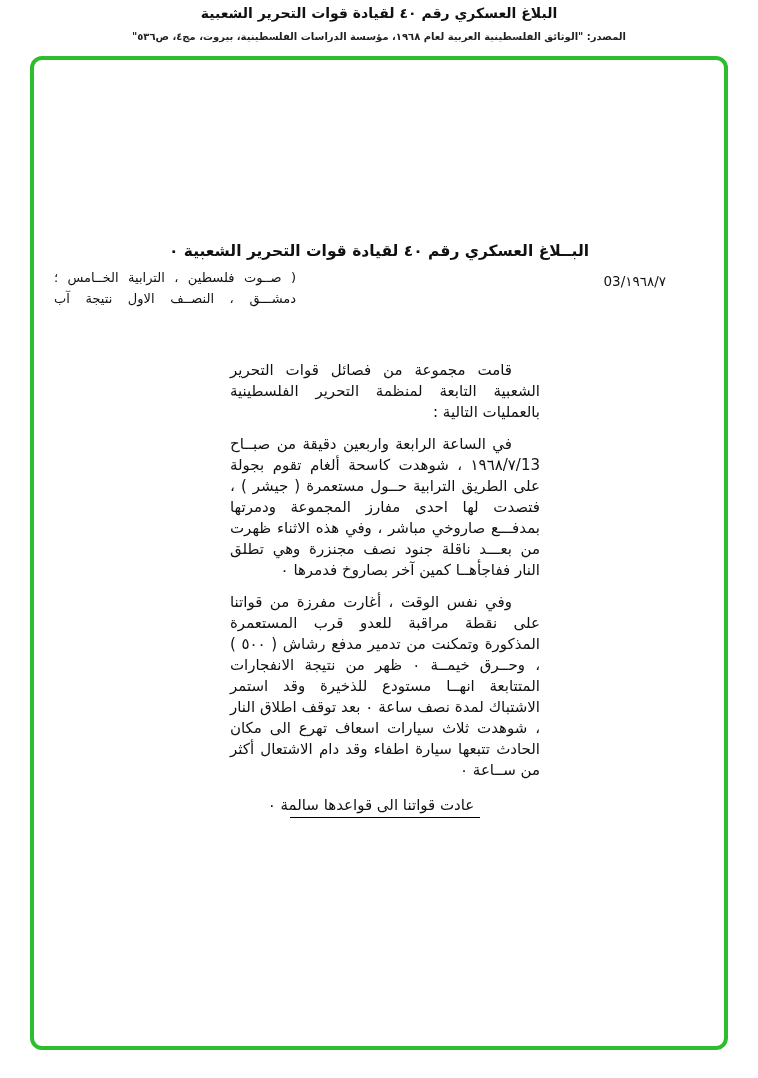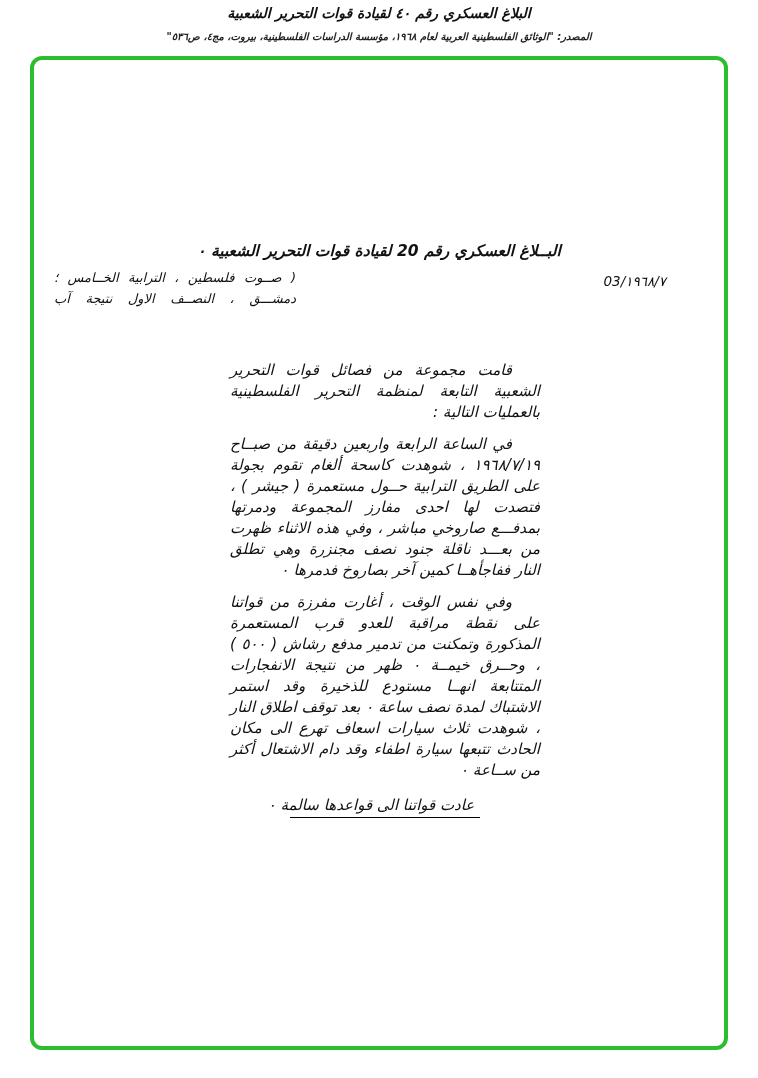--- a/index.html
+++ b/index.html
@@ -8,21 +8,20 @@
     background: #ffffff;
   }
   .page {
     position: relative;
     width: 758px;
     height: 1078px;
     background: #ffffff;
     font-family: "DejaVu Sans", sans-serif;
     color: #111111;
     overflow: hidden;
-    font-style: italic;
   }
   .header-title {
     position: absolute;
     top: 5px;
     left: 0;
     right: 0;
     text-align: center;
     direction: rtl;
     font-weight: bold;
     font-size: 14px;
@@ -114,32 +113,32 @@
 <body>
 
 <div class="page">
 
   <div class="header-title">البلاغ العسكري رقم ٤٠ لقيادة قوات التحرير الشعبية</div>
 
   <div class="source-line">المصدر: "الوثائق الفلسطينية العربية لعام ١٩٦٨، مؤسسة الدراسات الفلسطينية، بيروت، مج٤، ص٥٣٦"</div>
 
   <div class="green-frame">
 
-    <div class="doc-title">البــلاغ العسكري رقم 20 لقيادة قوات التحرير الشعبية ٠</div>
+    <div class="doc-title">البــلاغ العسكري رقم ٤٠ لقيادة قوات التحرير الشعبية ٠</div>
 
     <div class="doc-date">١٩٦٨/٧/03</div>
 
     <div class="citation">
       <div class="cit-line">( صــوت فلسطين ، الترابية الخــامس ؛</div>
       <div class="cit-line">دمشـــق ، النصــف الاول نتيجة آب</div>
     </div>
 
     <div class="doc-body">
       <p>قامت مجموعة من فصائل قوات التحرير الشعبية التابعة لمنظمة التحرير الفلسطينية بالعمليات التالية :</p>
-      <p>في الساعة الرابعة واربعين دقيقة من صبــاح ١٩٦٨/٧/١٩ ، شوهدت كاسحة ألغام تقوم بجولة على الطريق الترابية حــول مستعمرة ( جيشر ) ، فتصدت لها احدى مفارز المجموعة ودمرتها بمدفـــع صاروخي مباشر ، وفي هذه الاثناء ظهرت من بعـــد ناقلة جنود نصف مجنزرة وهي تطلق النار ففاجأهــا كمين آخر بصاروخ فدمرها ٠</p>
+      <p>في الساعة الرابعة واربعين دقيقة من صبــاح ١٩٦٨/٧/13 ، شوهدت كاسحة ألغام تقوم بجولة على الطريق الترابية حــول مستعمرة ( جيشر ) ، فتصدت لها احدى مفارز المجموعة ودمرتها بمدفـــع صاروخي مباشر ، وفي هذه الاثناء ظهرت من بعـــد ناقلة جنود نصف مجنزرة وهي تطلق النار ففاجأهــا كمين آخر بصاروخ فدمرها ٠</p>
       <p>وفي نفس الوقت ، أغارت مفرزة من قواتنا على نقطة مراقبة للعدو قرب المستعمرة المذكورة وتمكنت من تدمير مدفع رشاش ( ٥٠٠ ) ، وحــرق خيمــة ٠ ظهر من نتيجة الانفجارات المتتابعة انهــا مستودع للذخيرة وقد استمر الاشتباك لمدة نصف ساعة ٠ بعد توقف اطلاق النار ، شوهدت ثلاث سيارات اسعاف تهرع الى مكان الحادث تتبعها سيارة اطفاء وقد دام الاشتعال أكثر من ســاعة ٠</p>
       <p class="closing">عادت قواتنا الى قواعدها سالمة ٠</p>
     </div>
 
     <div class="divider"></div>
 
   </div>
 
 </div>
 

